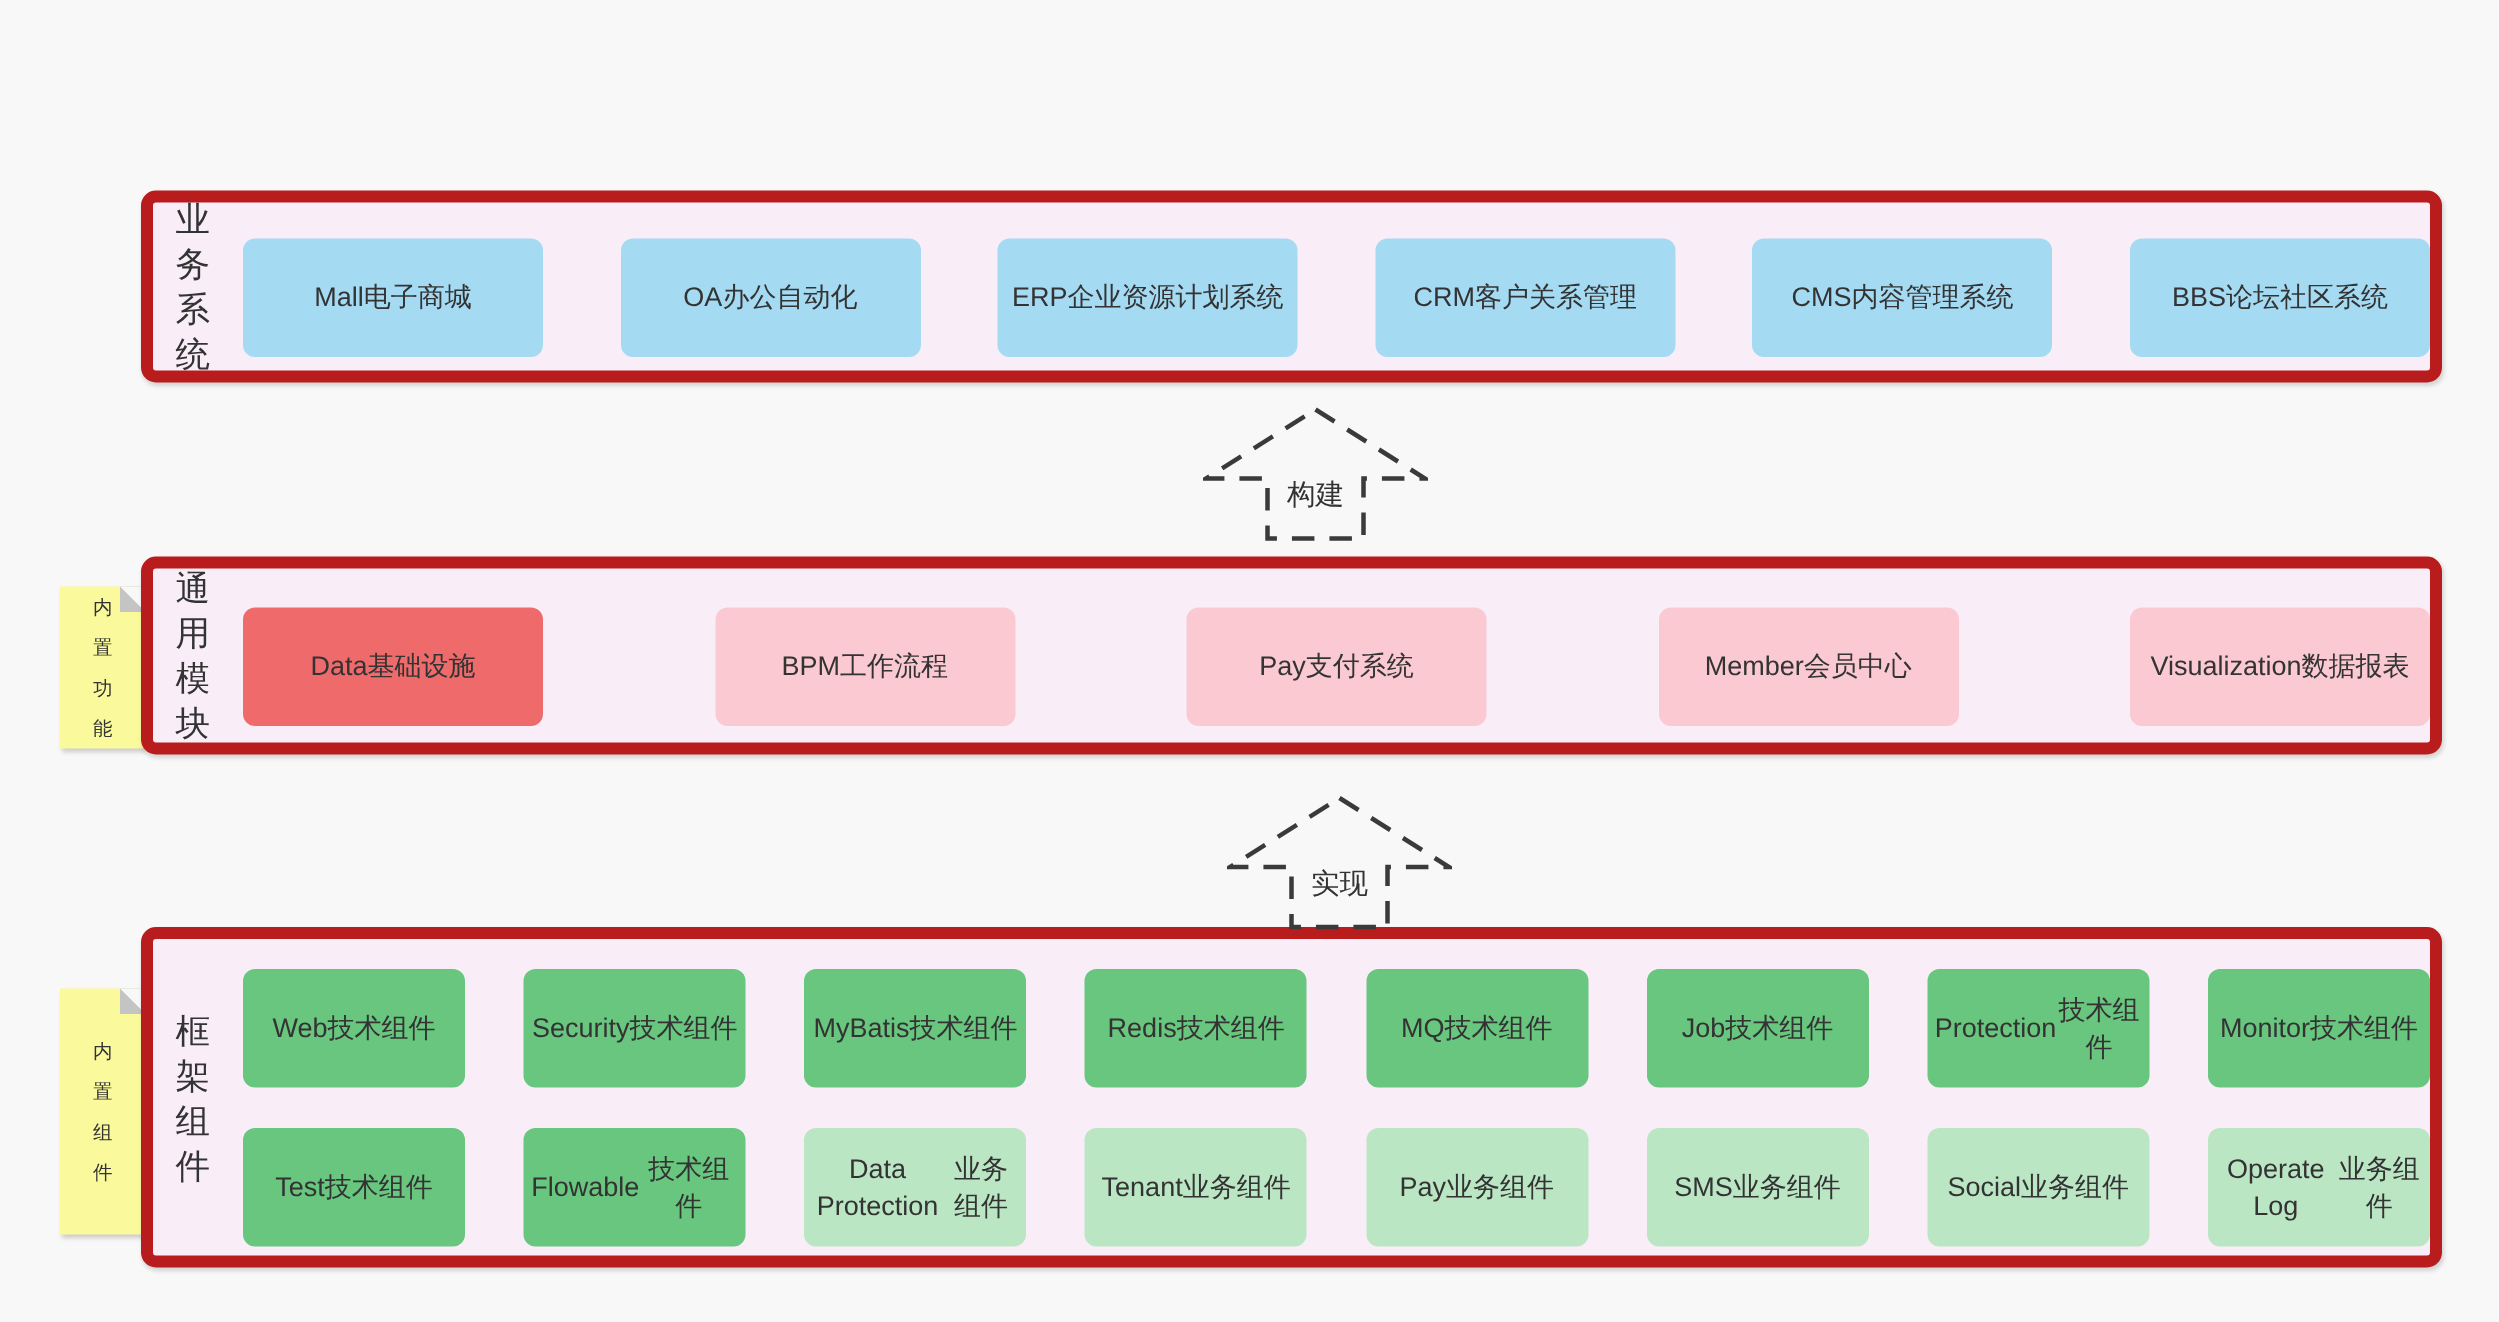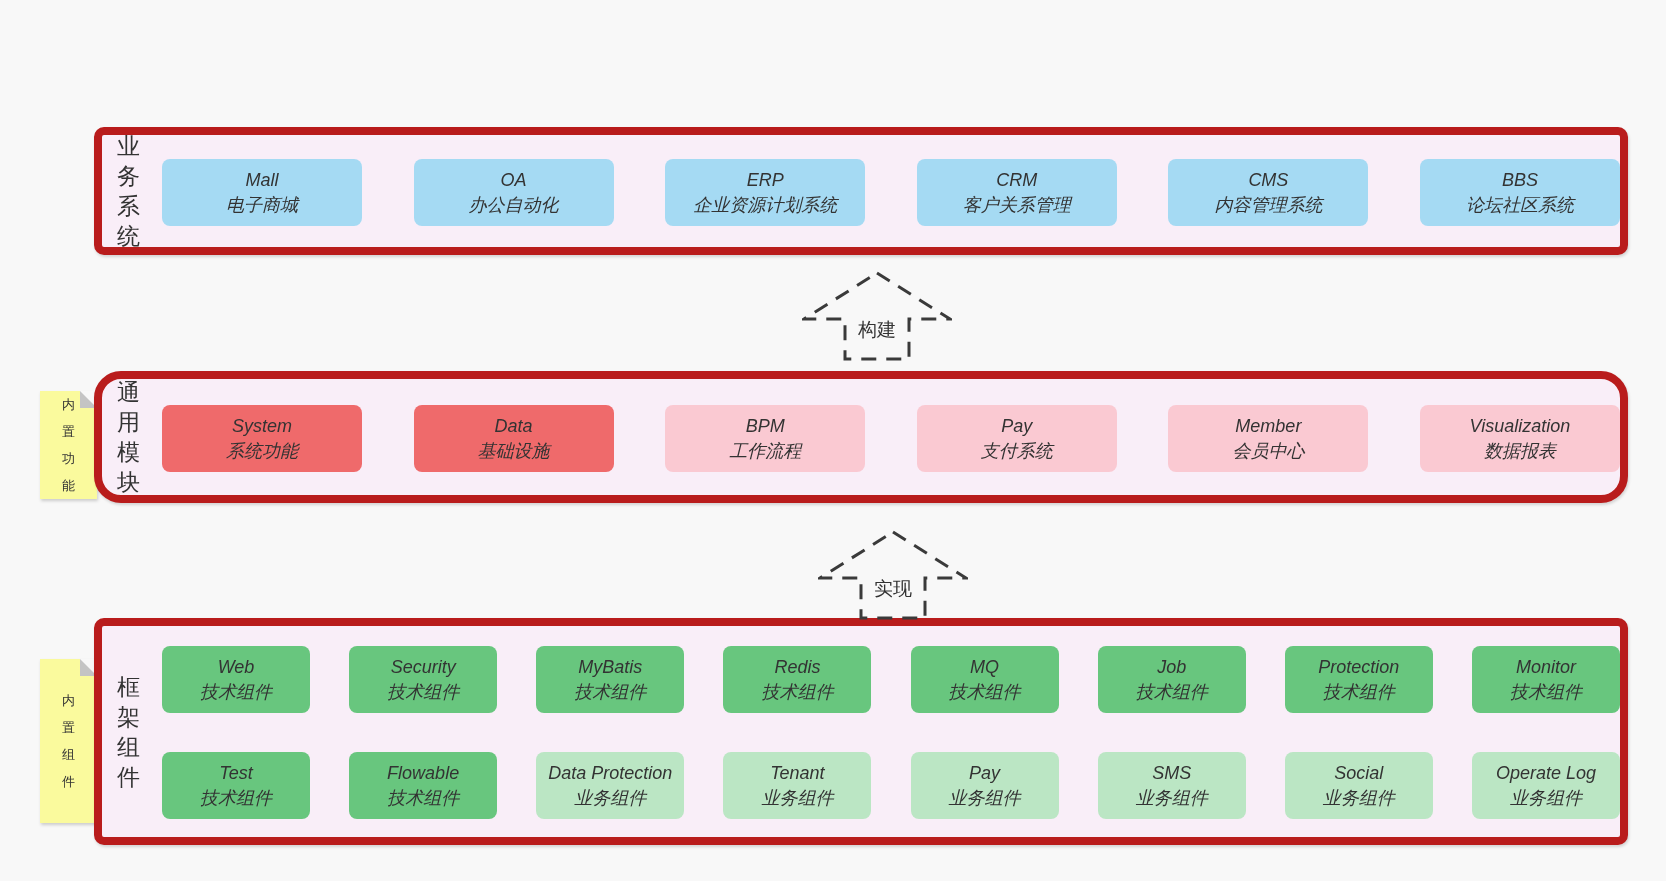--- a/index.html
+++ b/index.html
@@ -2,35 +2,35 @@
 <html><head>
 <meta charset="utf-8">
 <style>
   html,body{margin:0;padding:0;}
   body{font-family:"Liberation Sans","DejaVu Sans",sans-serif;background:#f8f8f8;}
   .canvas{position:relative;width:1666px;height:881px;background:#f8f8f8;overflow:hidden;}
 
   .panel{position:absolute;left:94px;width:1534px;background:#f9eef8;border:8px solid #b91c1c;
          border-radius:10px;box-sizing:border-box;z-index:2;box-shadow:1px 2px 3px rgba(0,0,0,.15);}
   #panel-business{top:127px;height:128px;}
-  #panel-modules{top:371px;height:132px;border-radius:27px;}
+  #panel-modules{top:371px;height:132px;}
   #panel-framework{top:618px;height:227px;}
 
   .vlabel{position:absolute;left:13px;top:50%;transform:translateY(-50%);width:27px;
           font-size:23px;line-height:30px;color:#333;word-break:break-all;text-align:center;}
 
   .row{position:absolute;left:60px;width:1458px;display:flex;justify-content:space-between;}
   #panel-business .row{top:24px;}
   #panel-modules .row{top:26px;}
   .fw-row1{top:20px;}
   .fw-row2{top:126px;}
 
-  .box{height:67px;border-radius:8px;display:flex;flex-direction:column;justify-content:center;
+  .box{height:79px;border-radius:8px;display:flex;flex-direction:row;justify-content:center;
        align-items:center;text-align:center;color:#333;font-size:18px;line-height:25px;
-       box-sizing:border-box;padding:2px 5px;font-style:italic;}
+       box-sizing:border-box;padding:2px 5px;}
   .box.wide{width:200px;}
   .box.narrow{width:148px;justify-content:center;}
   .blue{background:#a5daf3;}
   .red{background:#ef6a6b;}
   .pink{background:#fac9d2;}
   .green{background:#68c67e;}
   .lightgreen{background:#bbe6c4;}
 
   .note{position:absolute;left:40px;width:57px;background:#fafa9d;z-index:1;
         display:flex;align-items:center;justify-content:center;
@@ -91,24 +91,20 @@
 
   <div class="note" id="note-modules">
     <div class="fold"></div>
     <div class="note-text">内置功能</div>
   </div>
 
   <div class="panel" id="panel-modules">
     <div class="vlabel">通用模块</div>
     <div class="row">
       <div class="box wide red">
-        <div>System</div>
-        <div>系统功能</div>
-      </div>
-      <div class="box wide red">
         <div>Data</div>
         <div>基础设施</div>
       </div>
       <div class="box wide pink">
         <div>BPM</div>
         <div>工作流程</div>
       </div>
       <div class="box wide pink">
         <div>Pay</div>
         <div>支付系统</div>

